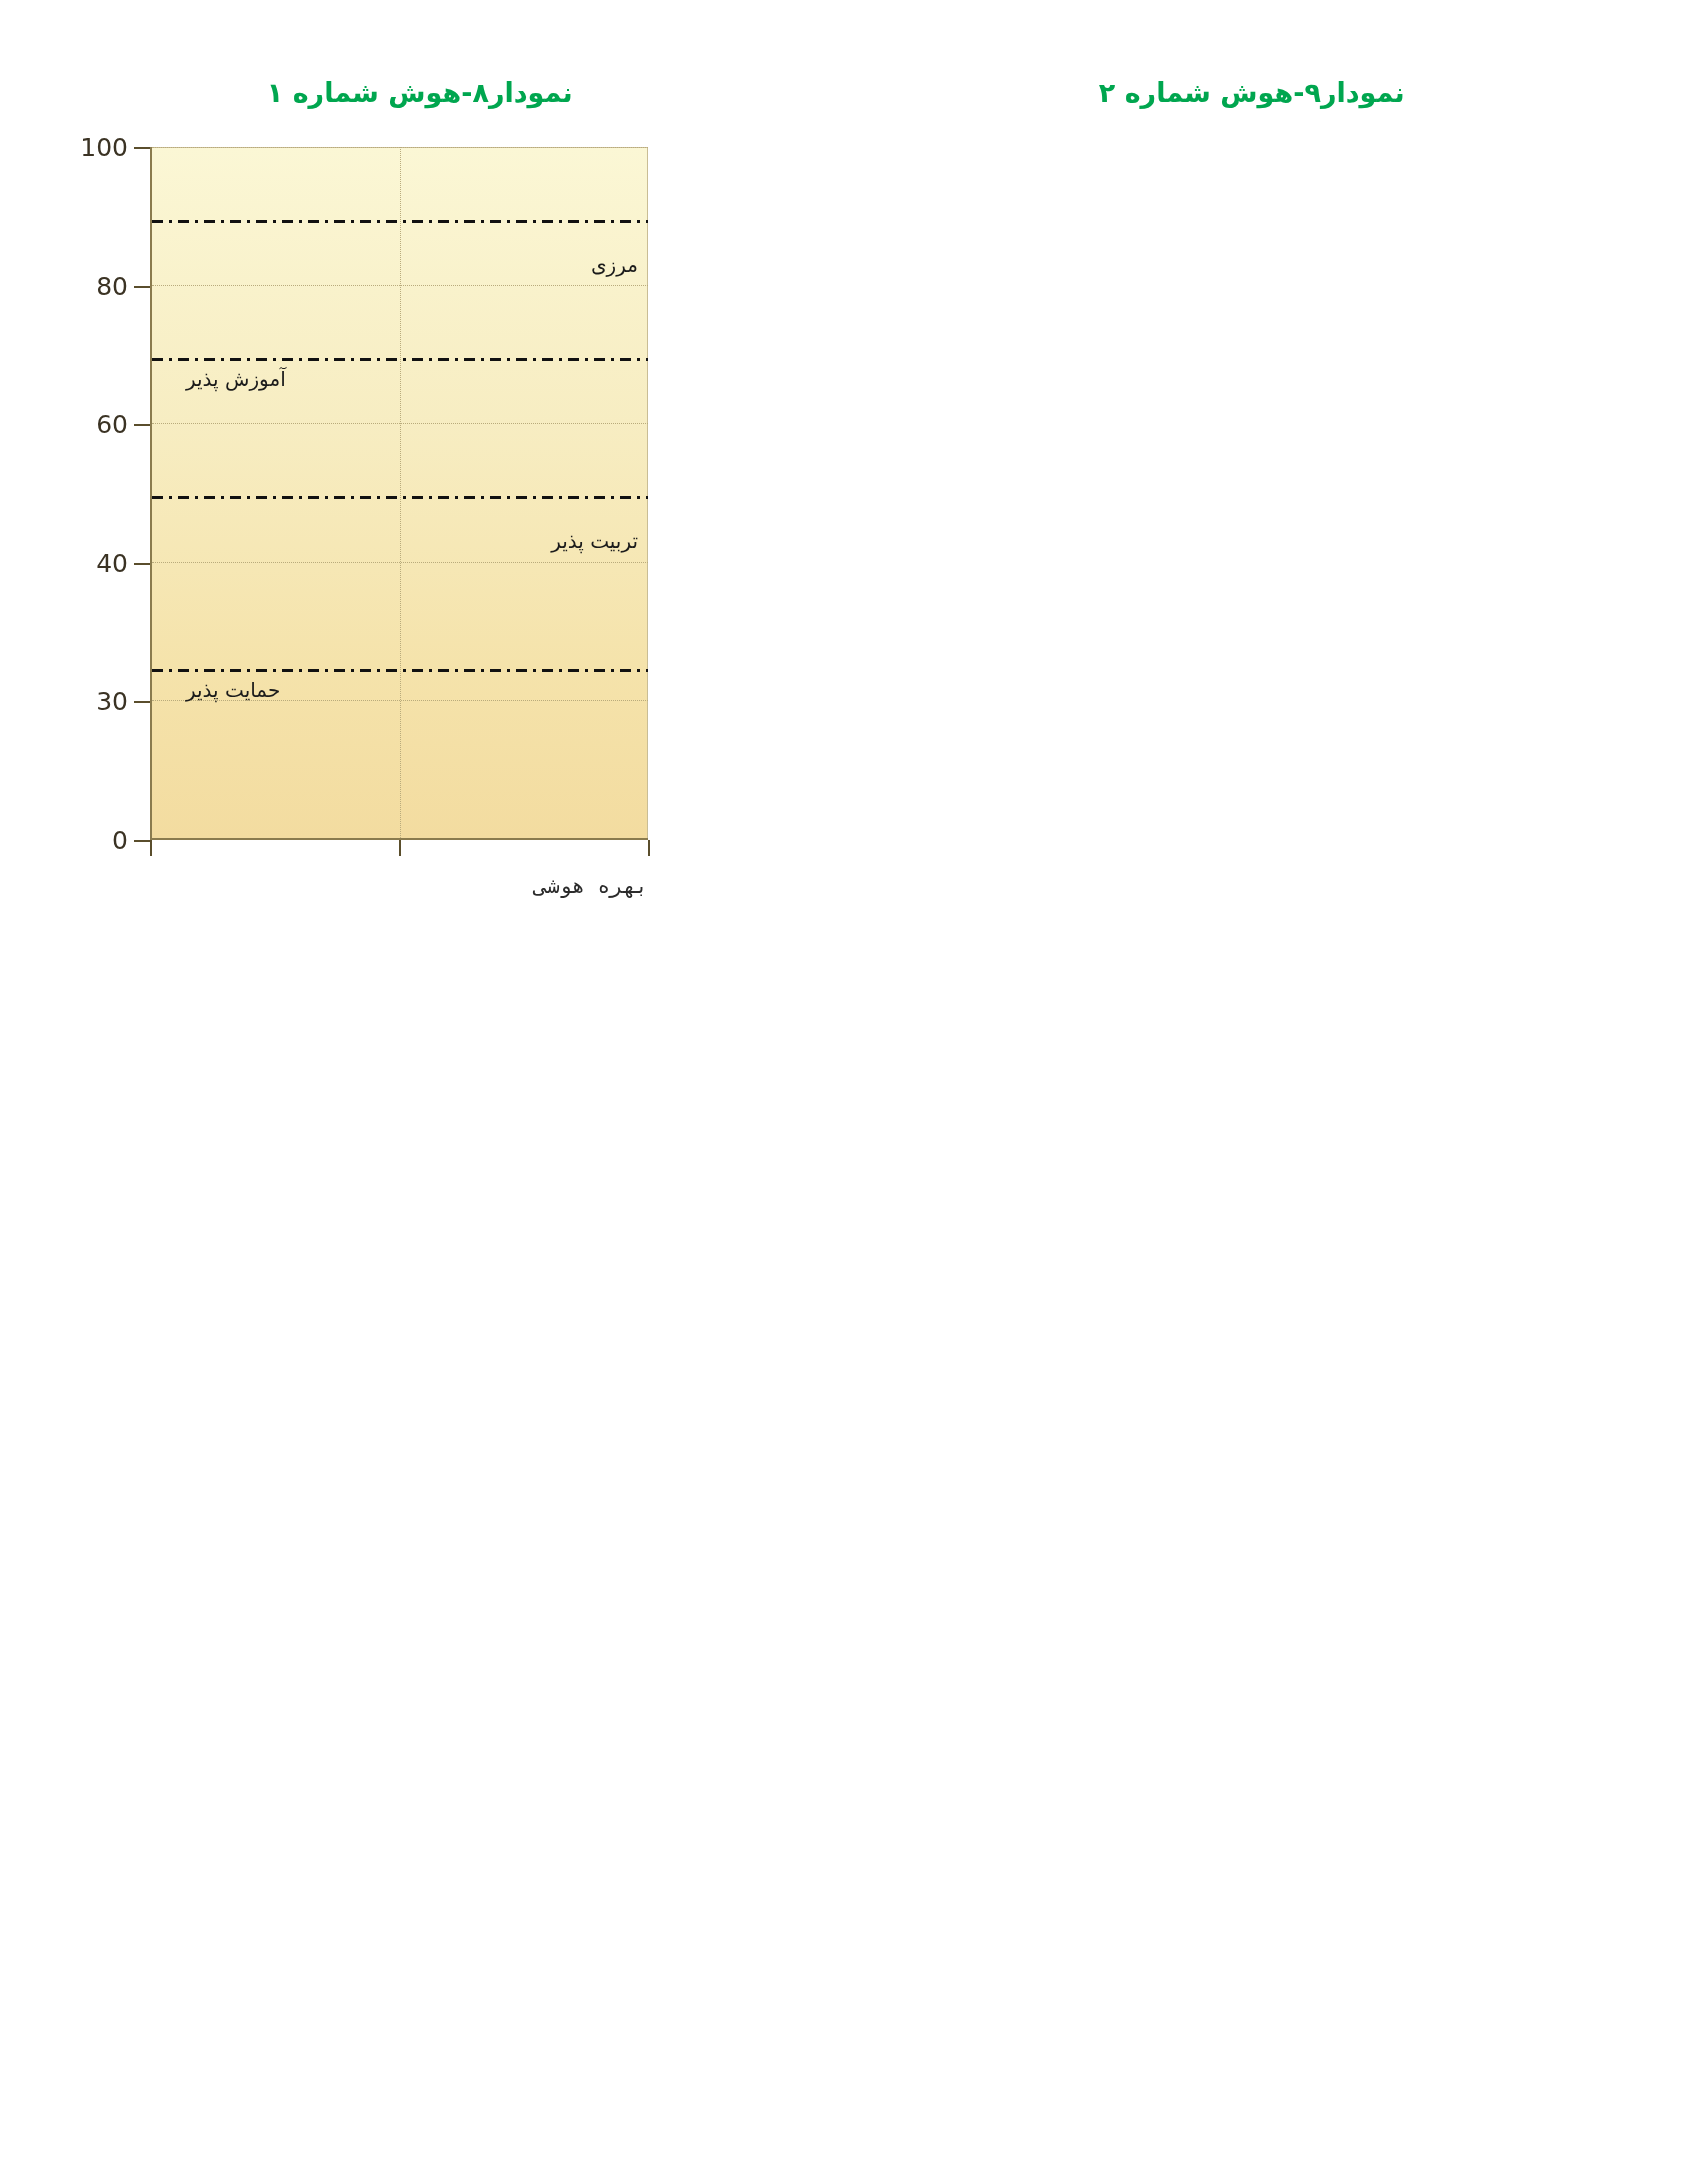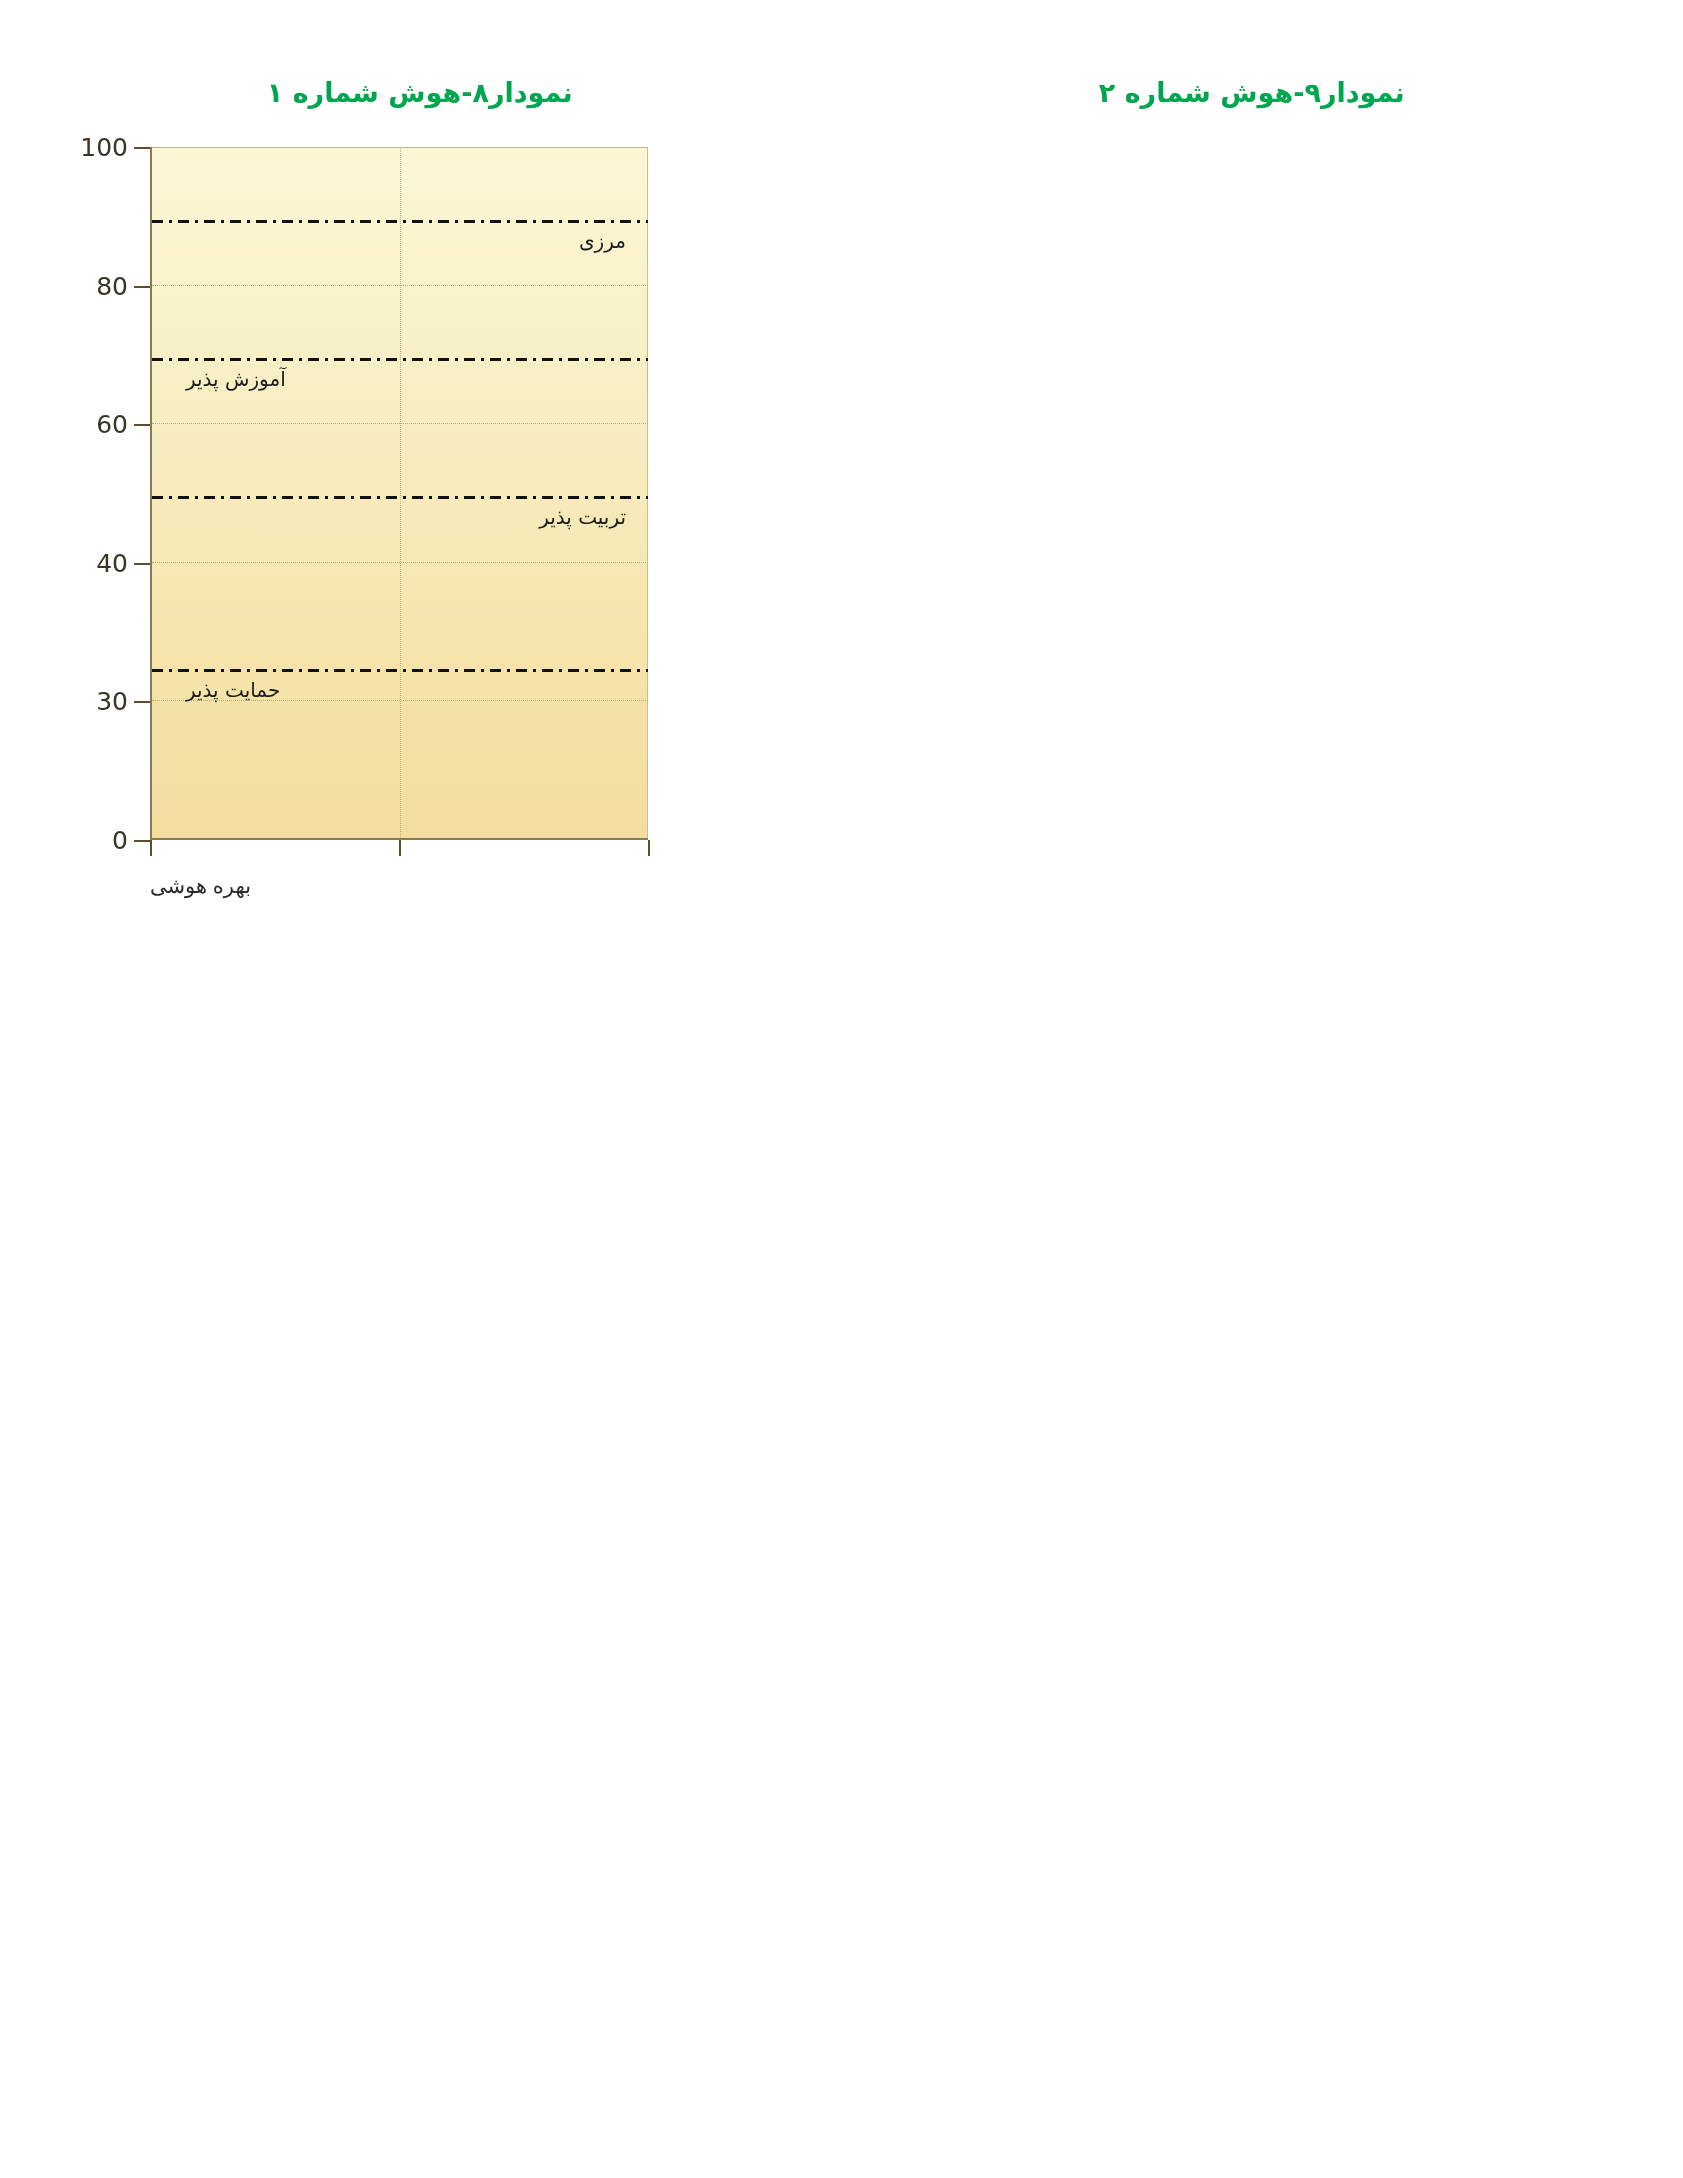--- a/index.html
+++ b/index.html
@@ -147,38 +147,38 @@
   .thr-label {
     position: absolute;
     top: 6px;
     font-family: "DejaVu Sans", "Liberation Sans", sans-serif;
     font-size: 20px;
     color: #1b1b1b;
     direction: rtl;
     unicode-bidi: bidi-override;
     white-space: nowrap;
   }
-  .thr-label.right { right: 22px; }
+  .thr-label.right { right: 10px; margin-top: 24px; }
   .thr-label.left { left: 10px; margin-left: 24px; }
 
   
   .xtick {
     position: absolute;
     top: 100%;
     width: 0;
     height: 16px;
     border-left: 2px solid #5a4e2c;
   }
   .xlabel {
     position: absolute;
     top: 100%;
     margin-top: 34px;
     width: 100%;
-    text-align: left;
-    font-family: Liberation Sans, sans-serif;
+    text-align: right;
+    font-family: Liberation Mono, monospace;
     font-size: 21px;
     color: #2b2b2b;
     direction: rtl;
     unicode-bidi: bidi-override;
   }
 </style>
 </head>
 <body>
 
 <div class="page">

